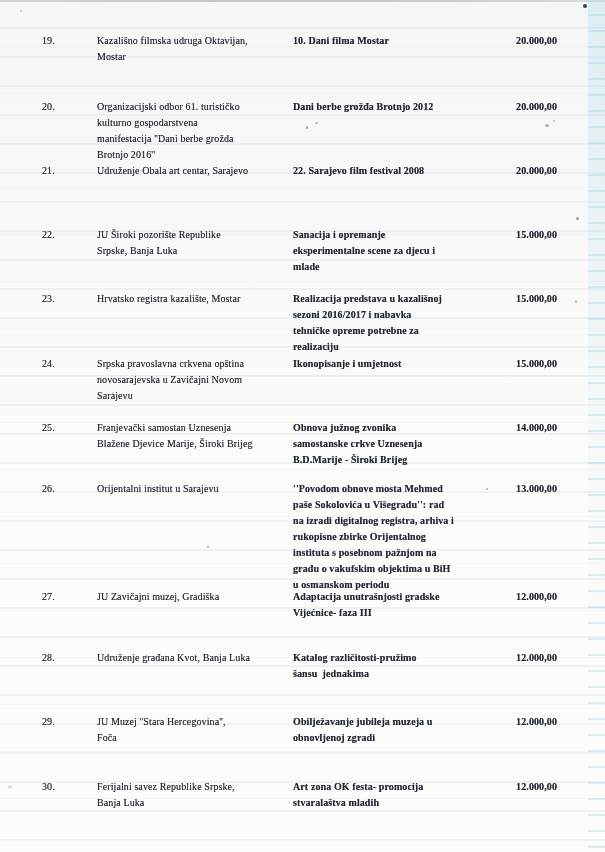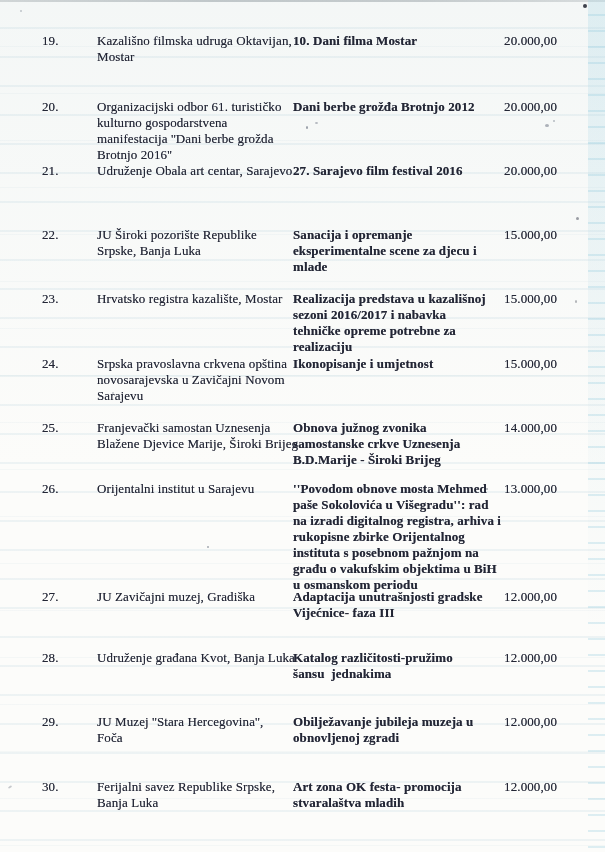--- a/index.html
+++ b/index.html
@@ -42,30 +42,30 @@
     background-image:
       repeating-linear-gradient(180deg,
         rgba(0,0,0,0) 0px, rgba(0,0,0,0) 14px,
         rgba(140,200,220,0.28) 14px, rgba(140,200,220,0.28) 16px),
       linear-gradient(180deg, rgba(170,215,230,0.30) 0%, rgba(190,220,230,0.12) 45%, rgba(0,0,0,0) 75%);
   }
   .row { position: absolute; left: 0; width: 100%; }
   .cell {
     position: absolute;
     top: 0;
-    font-size: 13px;
+    font-size: 10px;
     line-height: 16px;
     white-space: pre;
     letter-spacing: 0.1px;
     text-shadow: 0 0 0.5px rgba(35,40,60,0.55);
   }
   .num    { left: 42px; }
   .org    { left: 97px; }
   .proj   { left: 293px; font-weight: bold; }
-  .amount { right: 48px; text-align: left; }
+  .amount { right: 48px; text-align: left; font-weight: bold; }
   .speck {
     position: absolute;
     border-radius: 50%;
     pointer-events: none;
   }
 </style>
 </head>
 <body>
 
 <div class="page">
@@ -86,21 +86,21 @@
 kulturno gospodarstvena
 manifestacija ''Dani berbe grožda
 Brotnjo 2016''</div>
     <div class="cell proj">Dani berbe grožđa Brotnjo 2012</div>
     <div class="cell amount">20.000,00</div>
   </div>
 
   <div class="row" style="top:163px">
     <div class="cell num">21.</div>
     <div class="cell org">Udruženje Obala art centar, Sarajevo</div>
-    <div class="cell proj">27. Sarajevo film festival 2016</div>
+    <div class="cell proj">22. Sarajevo film festival 2008</div>
     <div class="cell amount">20.000,00</div>
   </div>
 
   <div class="row" style="top:227px">
     <div class="cell num">22.</div>
     <div class="cell org">JU Široki pozorište Republike
 Srpske, Banja Luka</div>
     <div class="cell proj">Sanacija i opremanje
 eksperimentalne scene za djecu i
 mlade</div>

